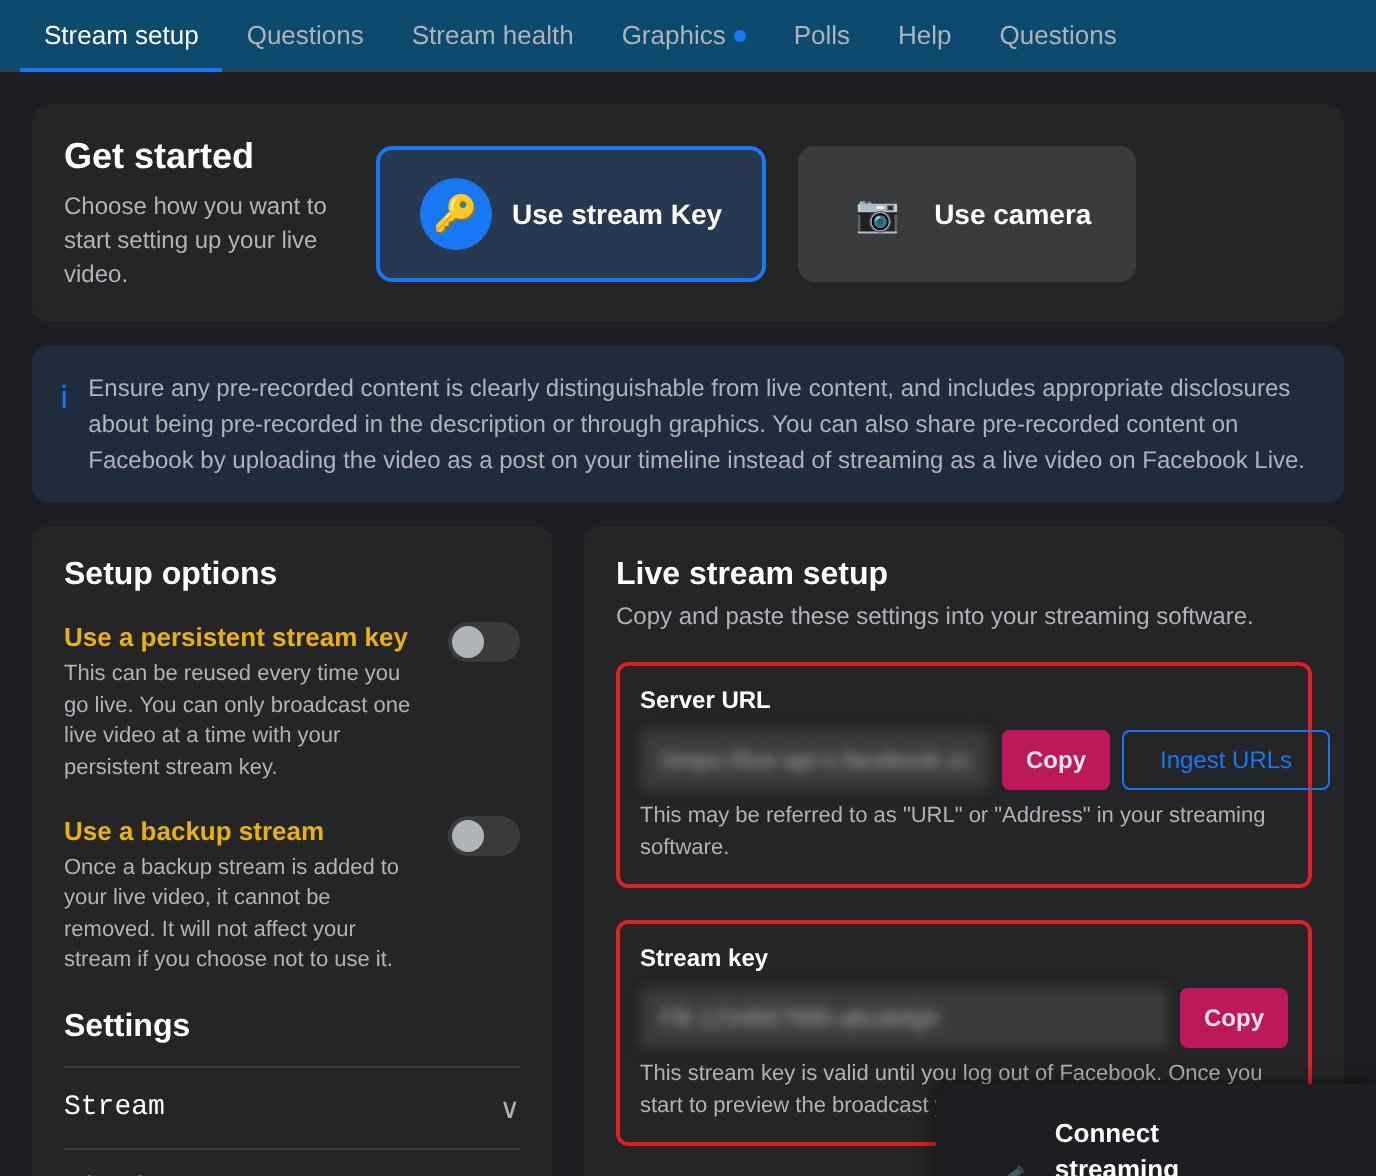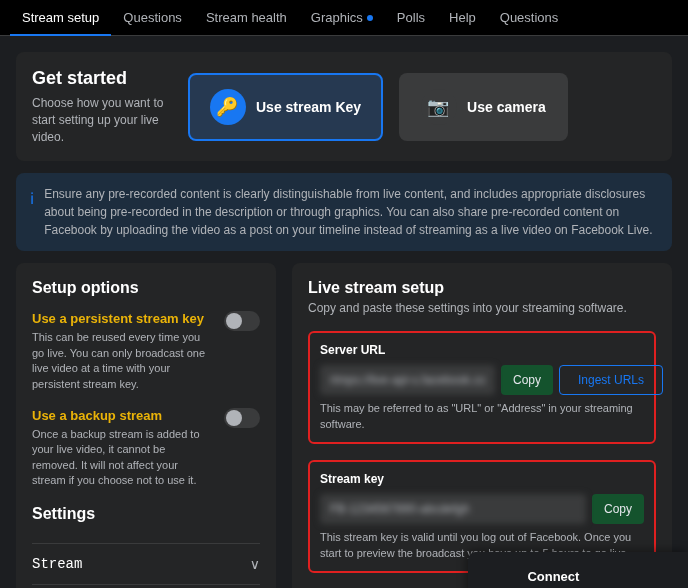--- a/index.html
+++ b/index.html
@@ -10,21 +10,21 @@
       width: 688px;
       min-height: 588px;
       overflow: hidden;
       font-size: 13px;
     }
 
     
     .nav {
       display: flex;
       align-items: center;
-      background: #000000;
+      background: #0c4a6e;
       border-bottom: 1px solid #3a3b3c;
       padding: 0 10px;
       height: 36px;
     }
     .nav-item {
       padding: 0 12px;
       height: 36px;
       display: flex;
       align-items: center;
       cursor: pointer;
@@ -189,21 +189,21 @@
     }
 
     
     .settings-section {
       margin-top: 8px;
     }
     .settings-section h3 {
       font-size: 16px;
       font-weight: 700;
       color: #fff;
-      margin-bottom: 20px;
+      margin-bottom: 10px;
     }
     .settings-item {
       display: flex;
       align-items: center;
       justify-content: space-between;
       padding: 12px 0;
       border-top: 1px solid #3a3b3c;
       cursor: pointer;
     }
     .settings-item-label {
@@ -260,27 +260,27 @@
       background: #3a3b3c;
       border: none;
       border-radius: 4px;
       padding: 6px 10px;
       color: #b0b3b8;
       font-size: 12px;
       height: 30px;
       filter: blur(3px);
     }
     .btn-copy {
-      background: #14532d;
+      background: #be185d;
       color: #e4e6eb;
       border: none;
       border-radius: 4px;
       padding: 0 12px;
       font-size: 12px;
-      font-weight: 400;
+      font-weight: 700;
       cursor: pointer;
       height: 30px;
       white-space: nowrap;
     }
     .btn-ingest {
       background: transparent;
       color: #1877f2;
       border: 1px solid #1877f2;
       border-radius: 4px;
       padding: 0 18px;

